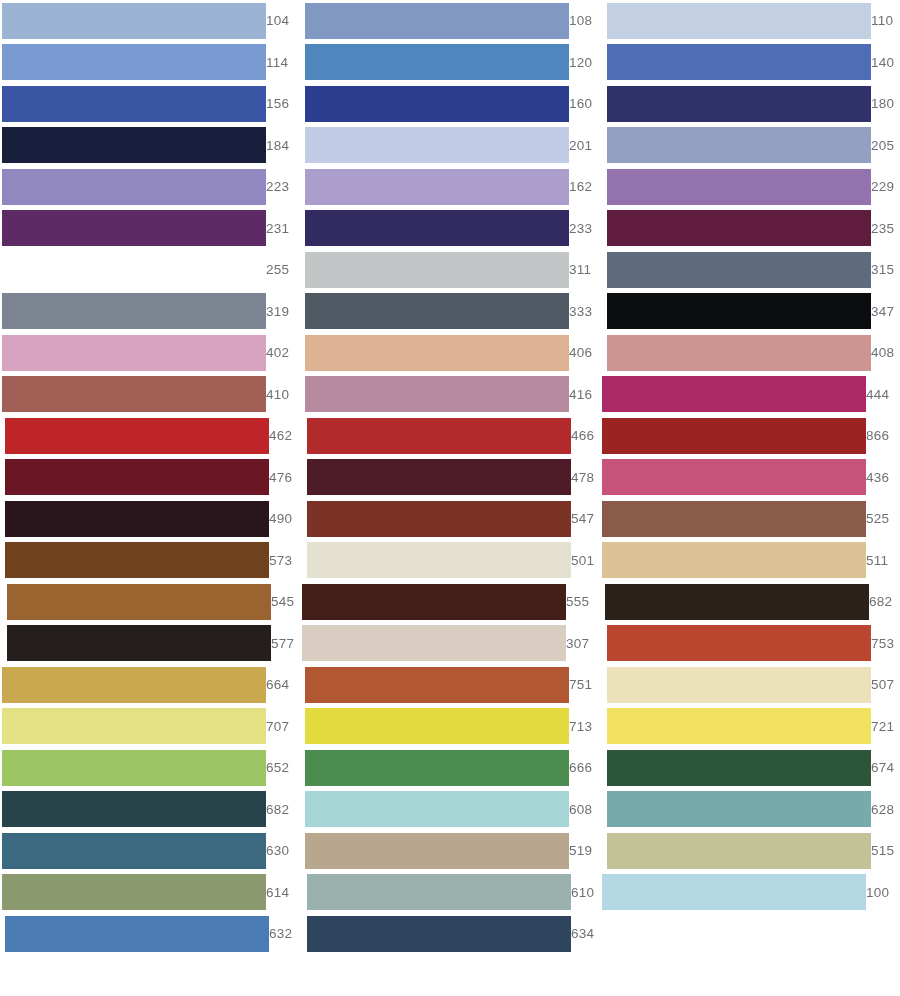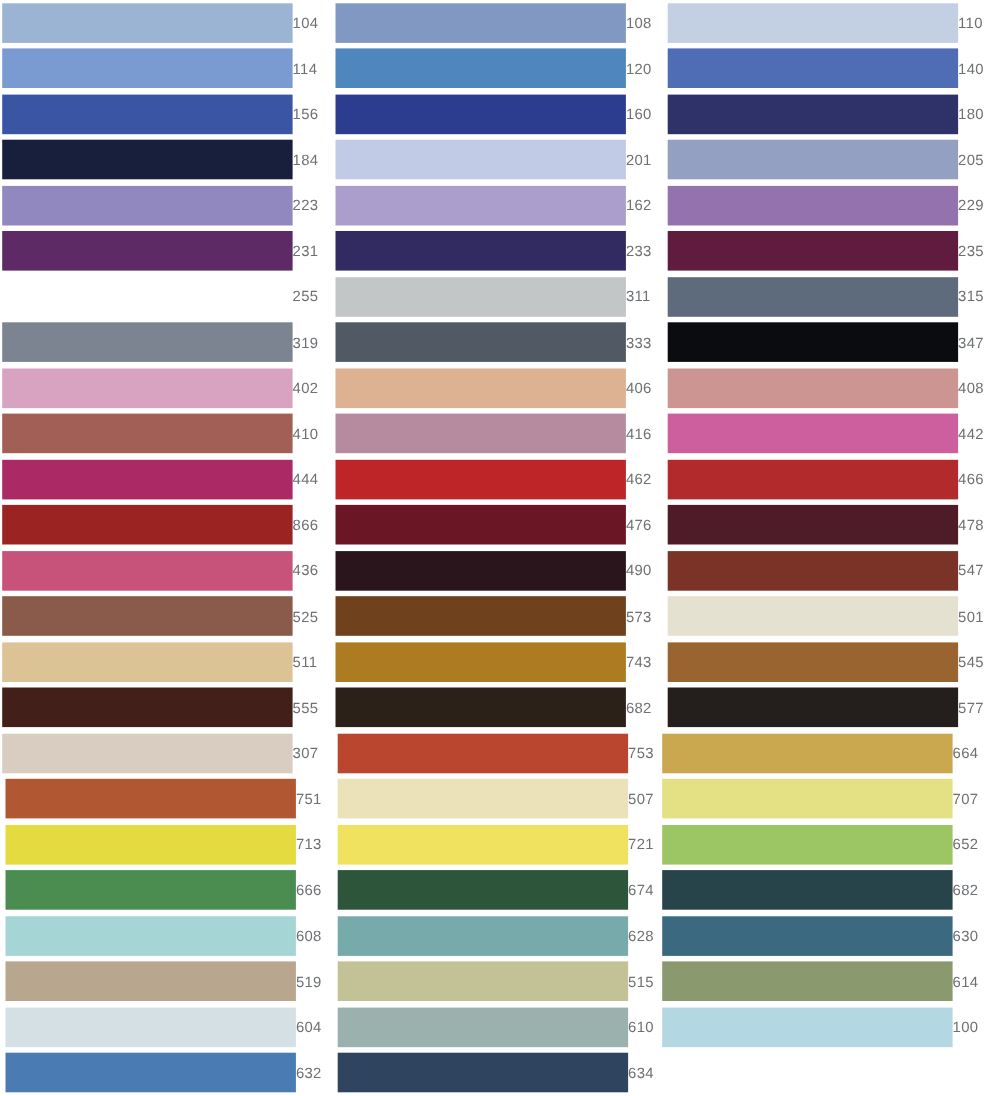--- a/index.html
+++ b/index.html
@@ -168,24 +168,20 @@
       <div class="code">408</div>
     </div>
     <div class="cell col-0">
       <div class="swatch" style="background-color: rgb(161, 95, 85);"></div>
       <div class="code">410</div>
     </div>
     <div class="cell col-1">
       <div class="swatch" style="background-color: rgb(182, 139, 160);"></div>
       <div class="code">416</div>
     </div>
-    <div class="cell col-2">
-      <div class="swatch" style="background-color: rgb(206, 95, 159);"></div>
-      <div class="code">442</div>
-    </div>
     <div class="cell col-0">
       <div class="swatch" style="background-color: rgb(171, 42, 102);"></div>
       <div class="code">444</div>
     </div>
     <div class="cell col-1">
       <div class="swatch" style="background-color: rgb(189, 37, 40);"></div>
       <div class="code">462</div>
     </div>
     <div class="cell col-2">
       <div class="swatch" style="background-color: rgb(179, 42, 45);"></div>
@@ -224,24 +220,20 @@
       <div class="code">573</div>
     </div>
     <div class="cell col-2">
       <div class="swatch" style="background-color: rgb(229, 225, 208);"></div>
       <div class="code">501</div>
     </div>
     <div class="cell col-0">
       <div class="swatch" style="background-color: rgb(220, 195, 149);"></div>
       <div class="code">511</div>
     </div>
-    <div class="cell col-1">
-      <div class="swatch" style="background-color: rgb(173, 124, 34);"></div>
-      <div class="code">743</div>
-    </div>
     <div class="cell col-2">
       <div class="swatch" style="background-color: rgb(154, 100, 48);"></div>
       <div class="code">545</div>
     </div>
     <div class="cell col-0">
       <div class="swatch" style="background-color: rgb(66, 32, 25);"></div>
       <div class="code">555</div>
     </div>
     <div class="cell col-1">
       <div class="swatch" style="background-color: rgb(44, 33, 25);"></div>
@@ -315,24 +307,20 @@
       <div class="swatch" style="background-color: rgb(184, 166, 143);"></div>
       <div class="code">519</div>
     </div>
     <div class="cell col-2">
       <div class="swatch" style="background-color: rgb(195, 194, 150);"></div>
       <div class="code">515</div>
     </div>
     <div class="cell col-0">
       <div class="swatch" style="background-color: rgb(138, 154, 110);"></div>
       <div class="code">614</div>
-    </div>
-    <div class="cell col-1">
-      <div class="swatch" style="background-color: rgb(212, 224, 228);"></div>
-      <div class="code">604</div>
     </div>
     <div class="cell col-2">
       <div class="swatch" style="background-color: rgb(155, 177, 174);"></div>
       <div class="code">610</div>
     </div>
     <div class="cell col-0">
       <div class="swatch" style="background-color: rgb(179, 215, 227);"></div>
       <div class="code">100</div>
     </div>
     <div class="cell col-1">

